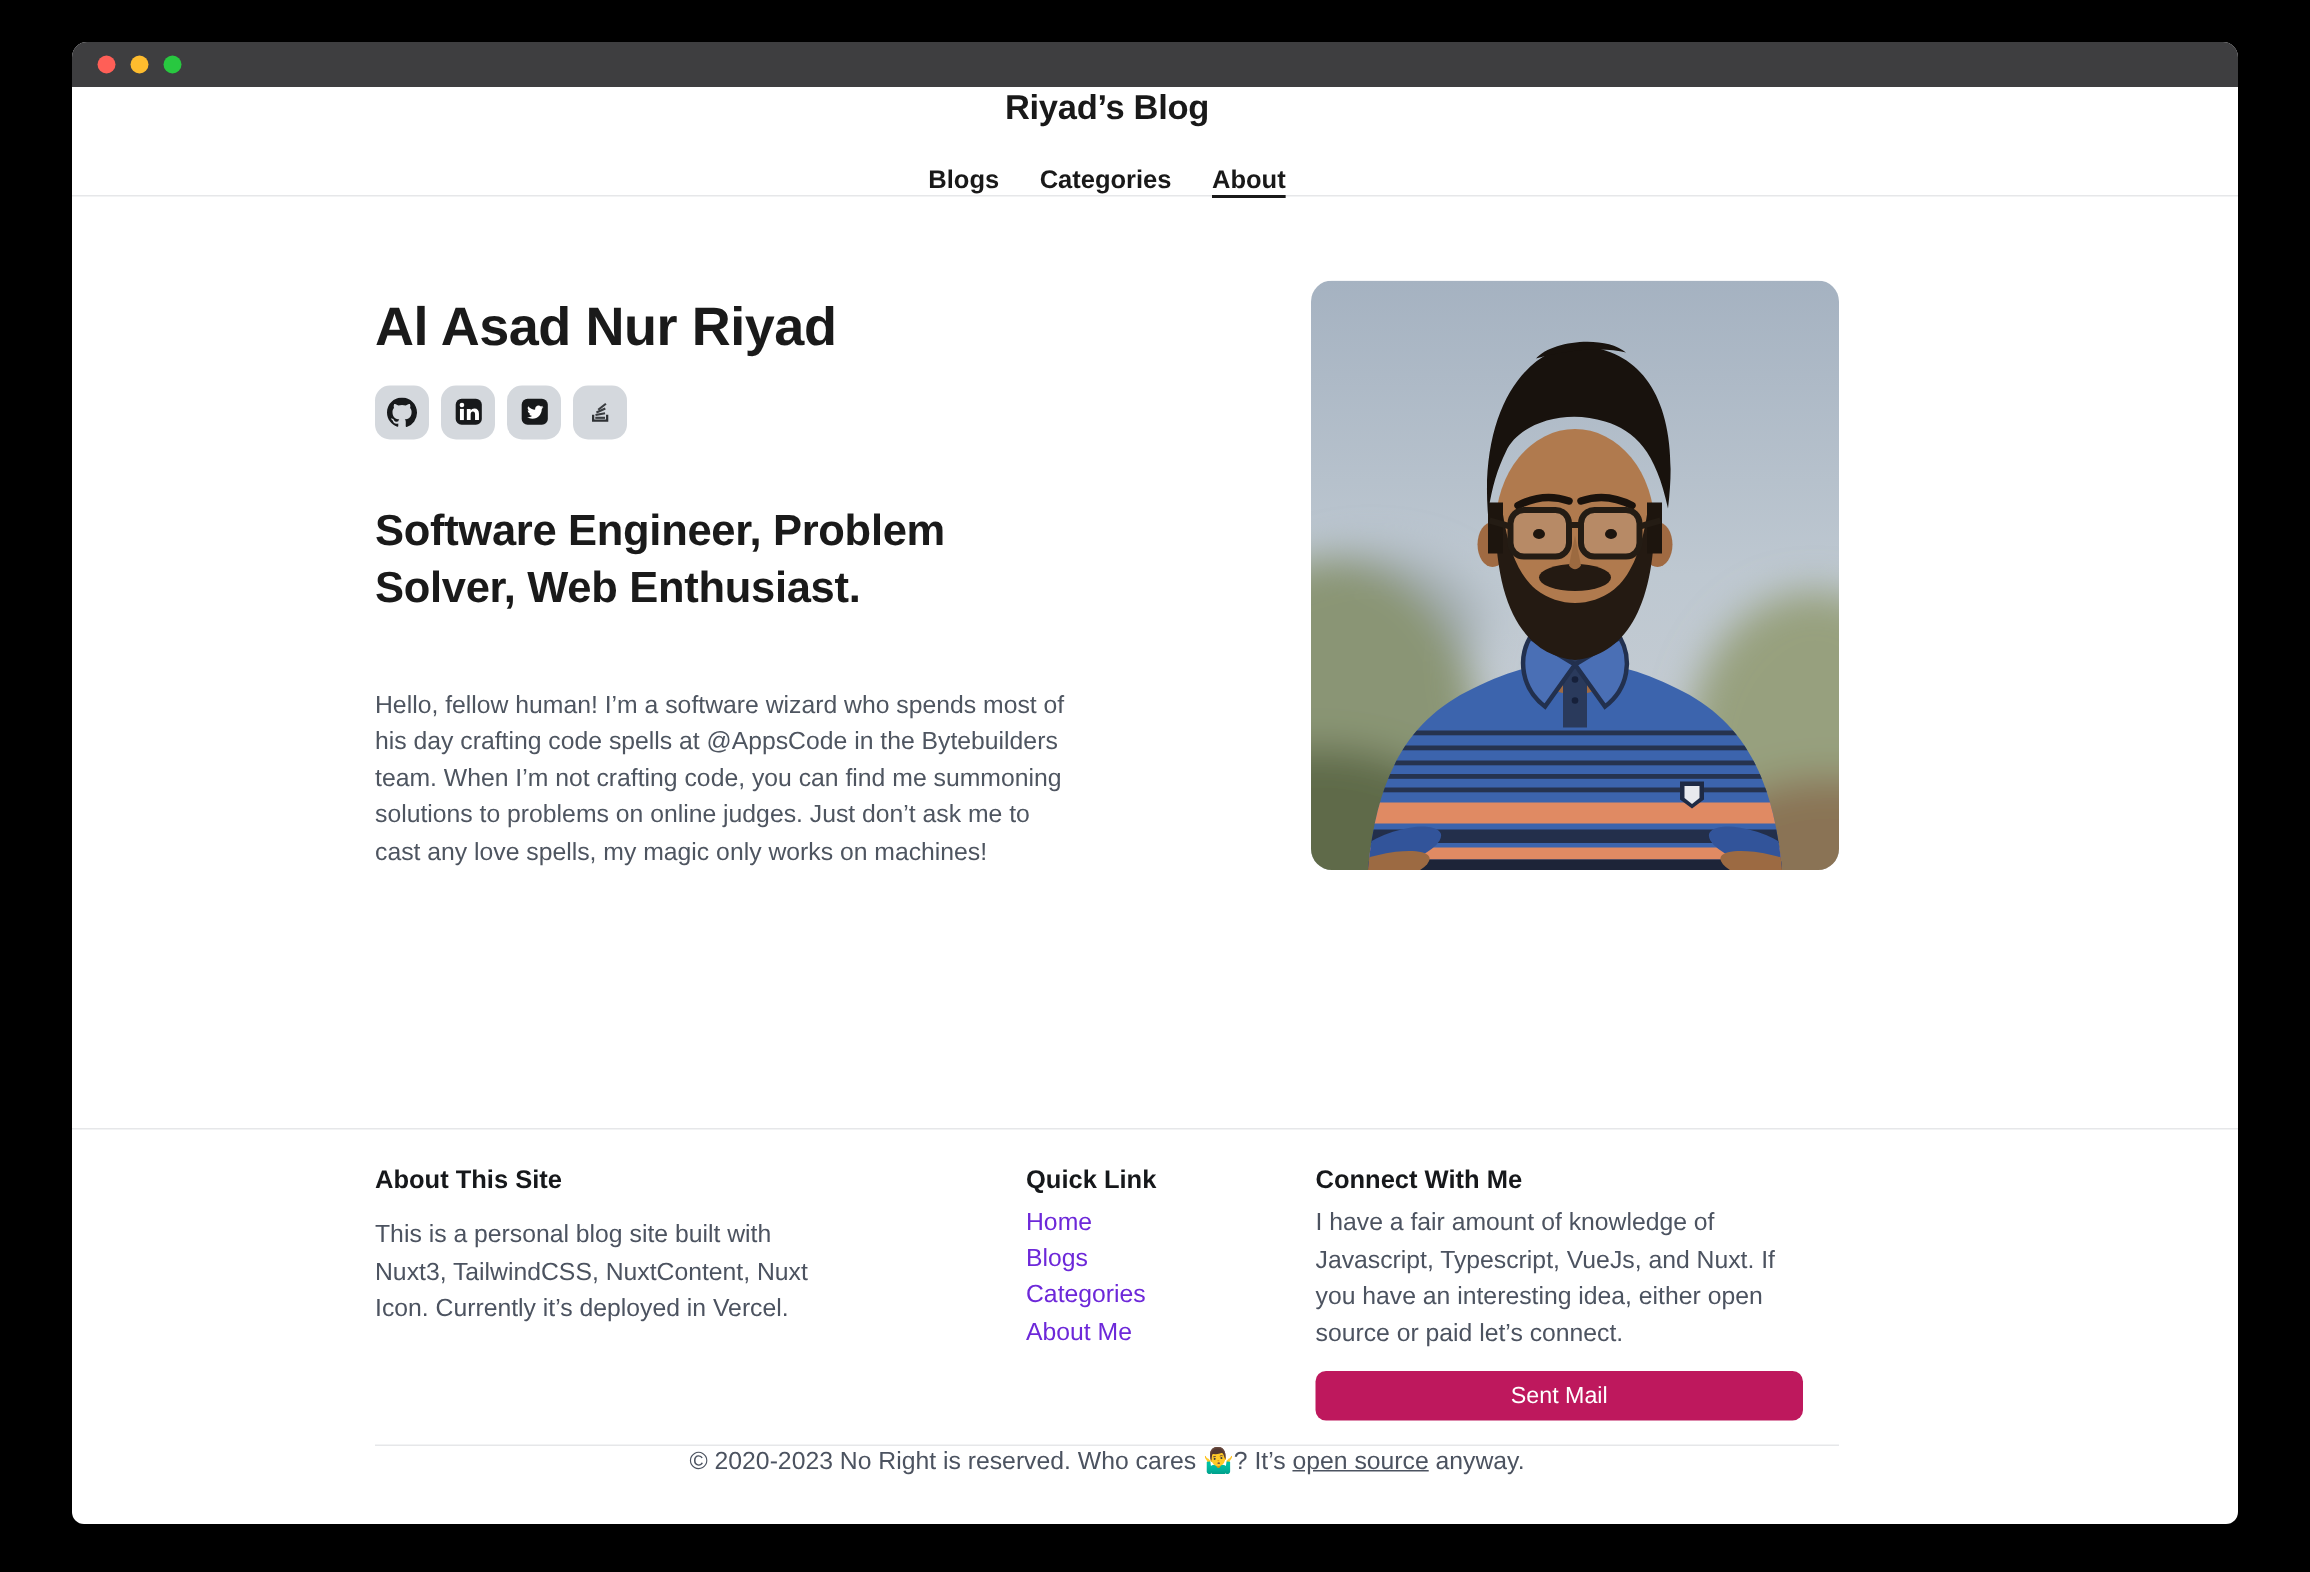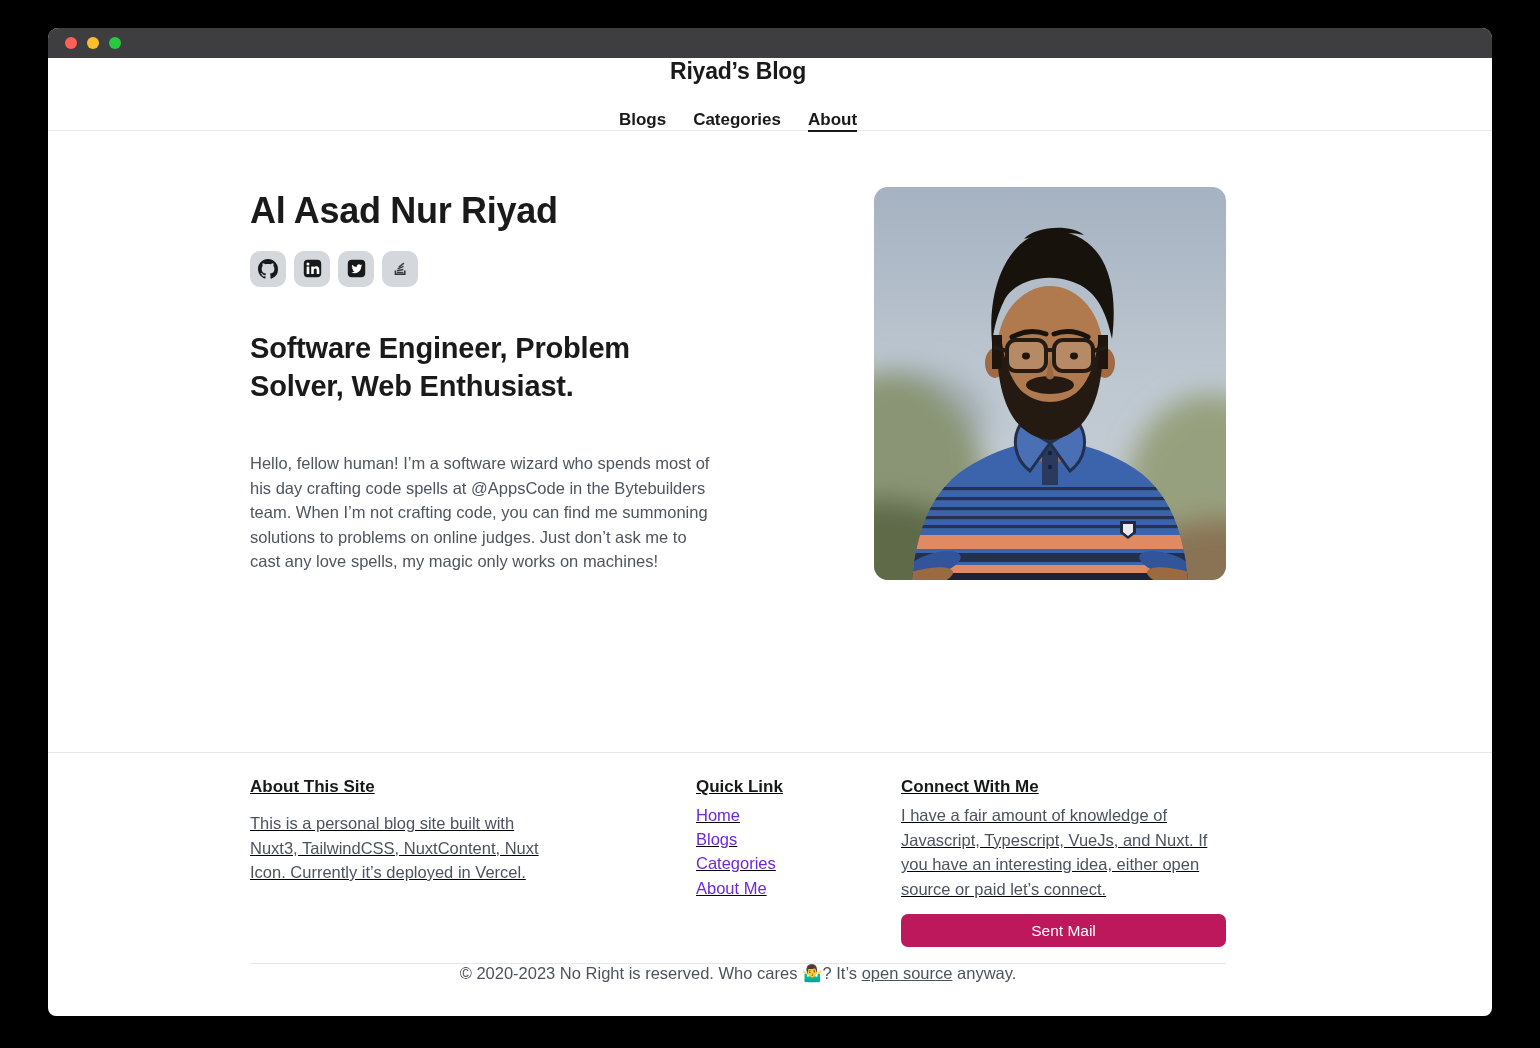--- a/index.html
+++ b/index.html
@@ -17,39 +17,39 @@
   .container { width:976px; margin-left:202px; }
 
   .site-header { height:73px; border-bottom:1px solid #e6e7e9; }
   .site-header .container { height:72px; display:flex; align-items:center; justify-content:space-between;flex-direction:column; }
   .logo { font-size:23px; font-weight:800; color:#191919; letter-spacing:-0.2px; cursor:pointer; }
   .nav { display:flex; gap:27px; }
   .nav a { font-size:17px; font-weight:700; color:#191919; text-decoration:none; cursor:pointer; }
   .nav a.active { text-decoration:underline; text-underline-offset:5px; text-decoration-thickness:2px; }
 
   .main { height:621px; }
-  .hero { display:flex; justify-content:space-between; align-items:center; padding-top:52px; }
+  .hero { display:flex; justify-content:space-between; align-items:flex-end; padding-top:52px; }
   .hero-left { width:470px; }
   h1 { font-size:36px; line-height:1.2; font-weight:800; color:#1a1a1a; letter-spacing:-0.3px; }
   .social { display:flex; gap:8px; margin-top:18px; }
   .social-btn {
     width:36px; height:36px; border:none; border-radius:10px; background:#d4d8dd;
     display:flex; align-items:center; justify-content:center; cursor:pointer;
   }
   .tagline { margin-top:42px; font-size:29px; line-height:1.32; font-weight:700; color:#1a1a1a; letter-spacing:-0.2px; }
   .bio { margin-top:46px; width:462px; font-size:16.5px; line-height:24.5px; color:#4e5560; }
 
   .photo {
     width:352px; height:393px; border-radius:14px; overflow:hidden; margin-top:4px; flex:none;
   }
   .photo svg { display:block; }
 
   .site-footer { border-top:1px solid #e6e7e9; }
   .site-footer .container { padding-top:24px; }
-  .footer-grid { display:grid; grid-template-columns:390px 149px 325px; column-gap:56px;text-decoration:underline; }
+  .footer-grid { display:grid; grid-template-columns:390px 149px 325px; column-gap:44px; }
   .footer-grid h3 { font-size:17px; font-weight:800; color:#16181b; }
   .about-text { margin-top:14px; max-width:308px; font-size:16.5px; line-height:24.5px; color:#4c5360; }
   .quick-list { list-style:none; margin-top:6px; }
   .quick-list li { font-size:16.5px; line-height:24.2px; color:#6d28d9; cursor:pointer; }
   .connect-text { margin-top:6px; font-size:16.5px; line-height:24.5px; color:#4c5360; }
   .mail-btn {
     margin-top:13px; width:100%; height:33px; border:none; border-radius:7px;
     background:#be185d; color:#fff; font-size:15.5px; font-family:inherit; cursor:pointer;
   }
   .footer-divider { border:none; border-top:1px solid #e6e7e9; margin-top:16px; }

